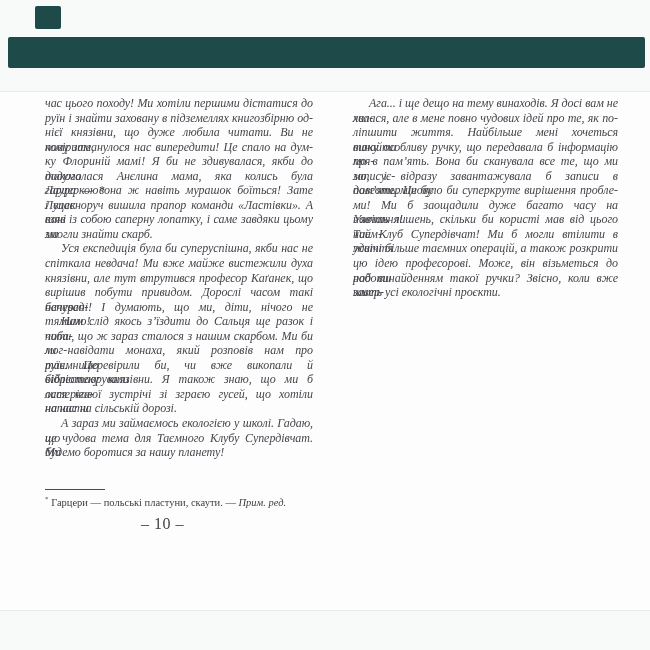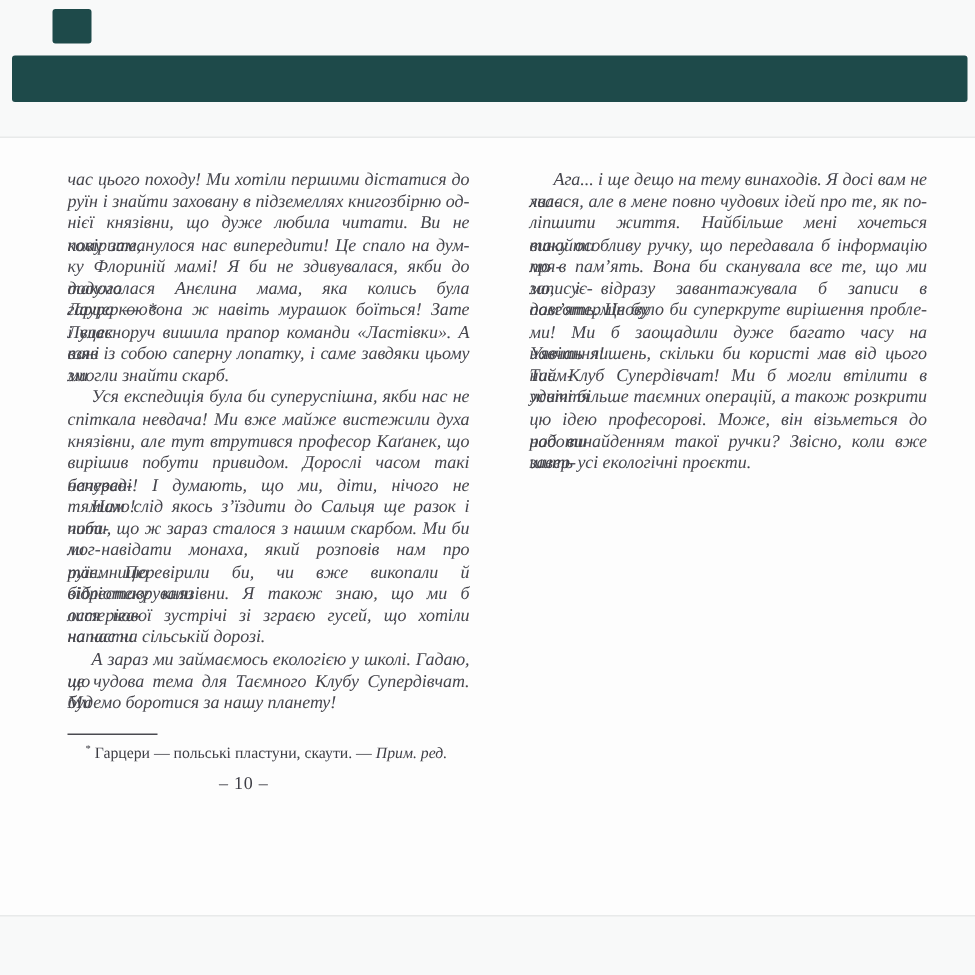--- a/index.html
+++ b/index.html
@@ -4,35 +4,35 @@
 <style>
   html,body{margin:0;padding:0;background:#fdfdfd;}
   #stage{position:relative;width:650px;height:650px;background:#fdfdfd;overflow:hidden;
          font-family:"Liberation Serif","DejaVu Serif",serif;}
   .band-top{position:absolute;left:0;top:0;width:650px;height:91px;background:#f8f9f9;
             border-bottom:1px solid #e8eaea;}
   .band-bottom{position:absolute;left:0;top:610px;width:650px;height:40px;background:#f8f9f9;
                border-top:1px solid #e8eaea;}
   .header-tab{position:absolute;left:35px;top:6px;width:26px;height:23px;border-radius:2px;}
   .header-bar{position:absolute;left:8px;top:37px;width:637px;height:31px;border-radius:2px;}
-  .col{position:absolute;top:112px;color:#45454c;}
+  .col{position:absolute;top:96px;color:#45454c;}
   .col-left{left:45px;width:268px;}
   .col-right{left:353px;width:265px;}
   .ln{font-style:italic;font-size:12px;line-height:14.55px;height:14.55px;
       text-align:justify;text-align-last:justify;letter-spacing:-0.05px;}
   .ln.end{text-align-last:left;}
   .ln.ind{text-indent:16px;}
   .footnote-rule{position:absolute;left:45px;top:489px;width:60px;height:0;
                  border-top:1px solid #4a4a50;}
   .footnote{position:absolute;left:45px;top:496px;width:268px;font-size:10.5px;
-            line-height:13px;color:#3d3d44;font-style:normal;margin-left:12px;}
+            line-height:13px;color:#3d3d44;font-style:normal;}
   .footnote sup{font-size:7px;vertical-align:top;line-height:1;}
   .footnote .note{font-style:italic;}
   .page-number{position:absolute;left:45px;top:515px;width:235px;text-align:center;
-               font-size:12px;color:#3f3f46;letter-spacing:0.5px;}
+               font-size:16px;color:#3f3f46;letter-spacing:0.5px;}
 </style>
 </head>
 <body>
 
 <div id="stage">
   <div class="band-top"></div>
   <div class="band-bottom"></div>
 
   <div class="header-tab" style="background: rgb(30, 74, 74);"></div>
   <div class="header-bar" style="background: rgb(30, 74, 74);"></div>

